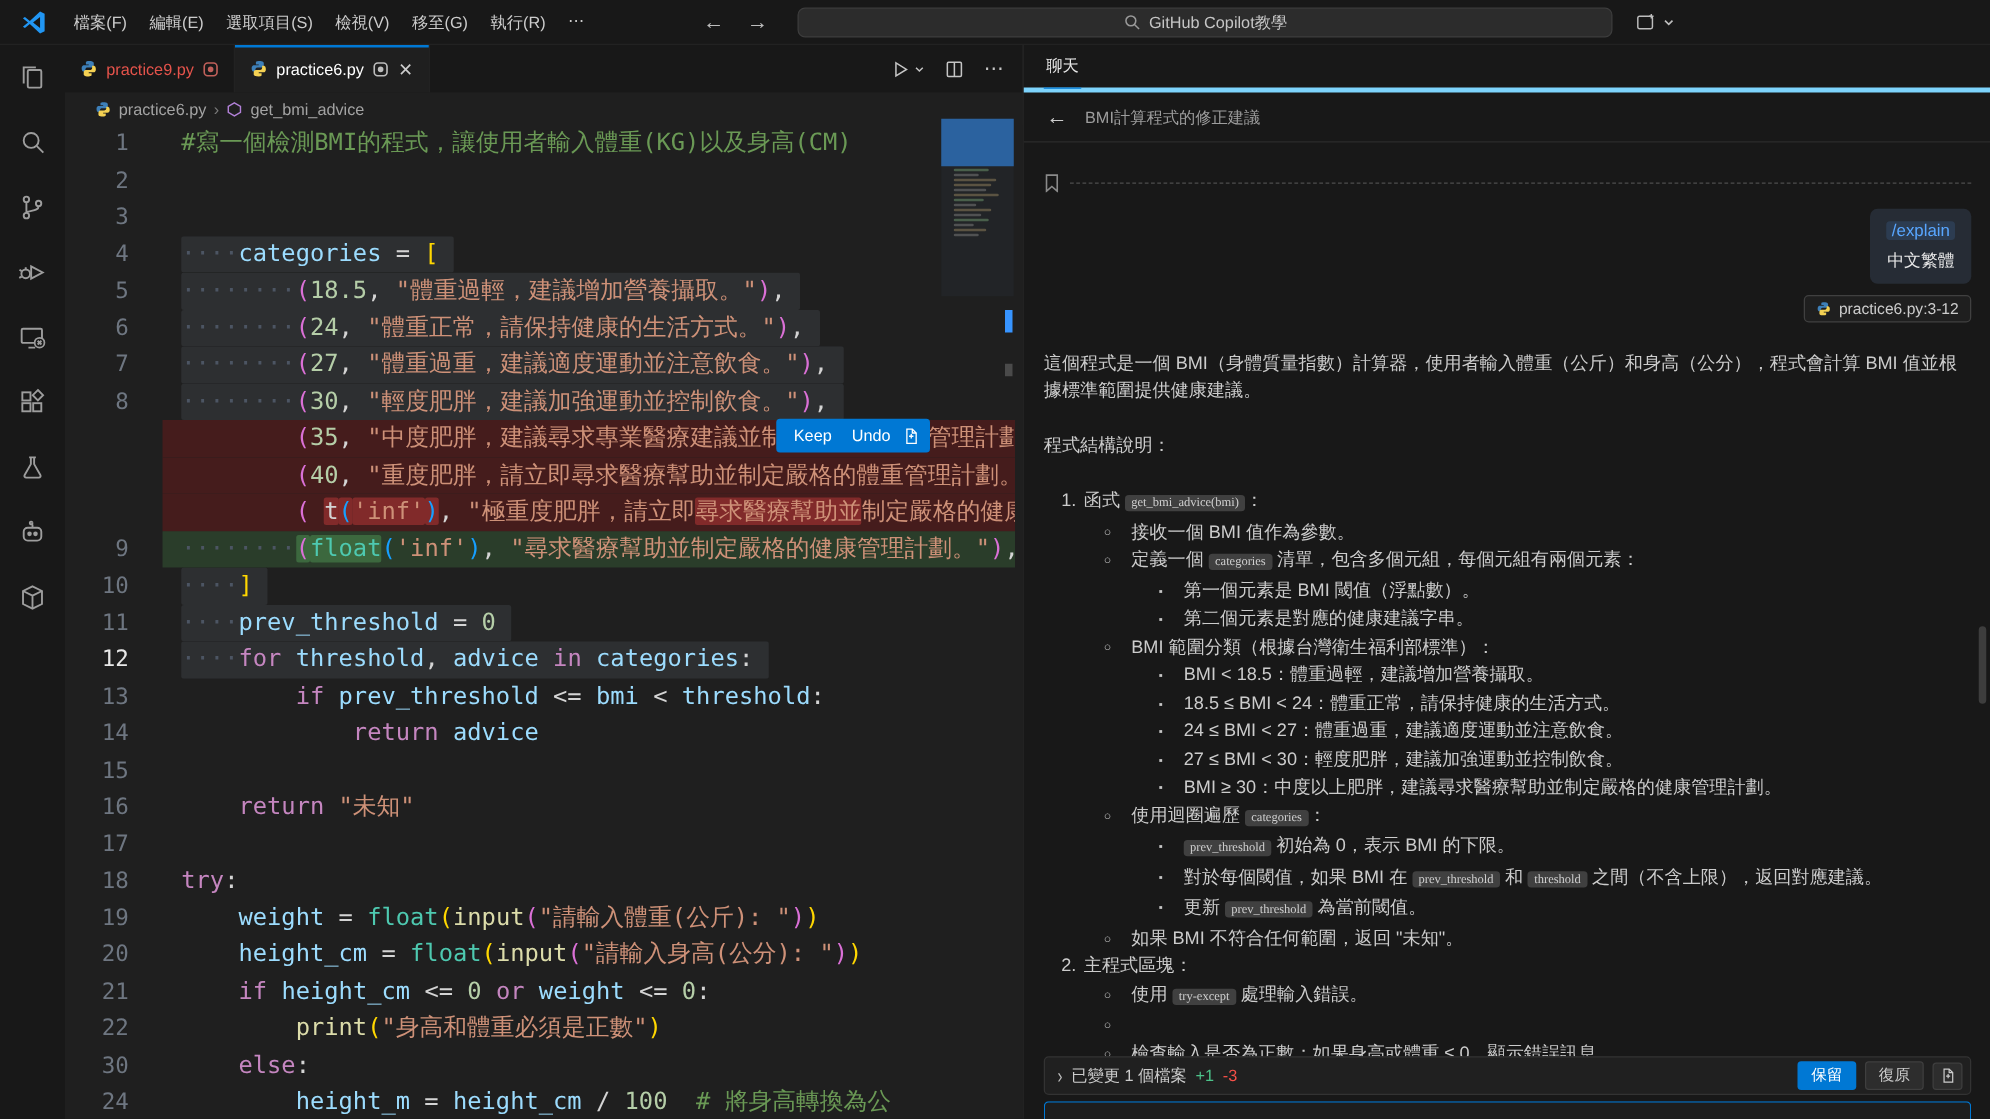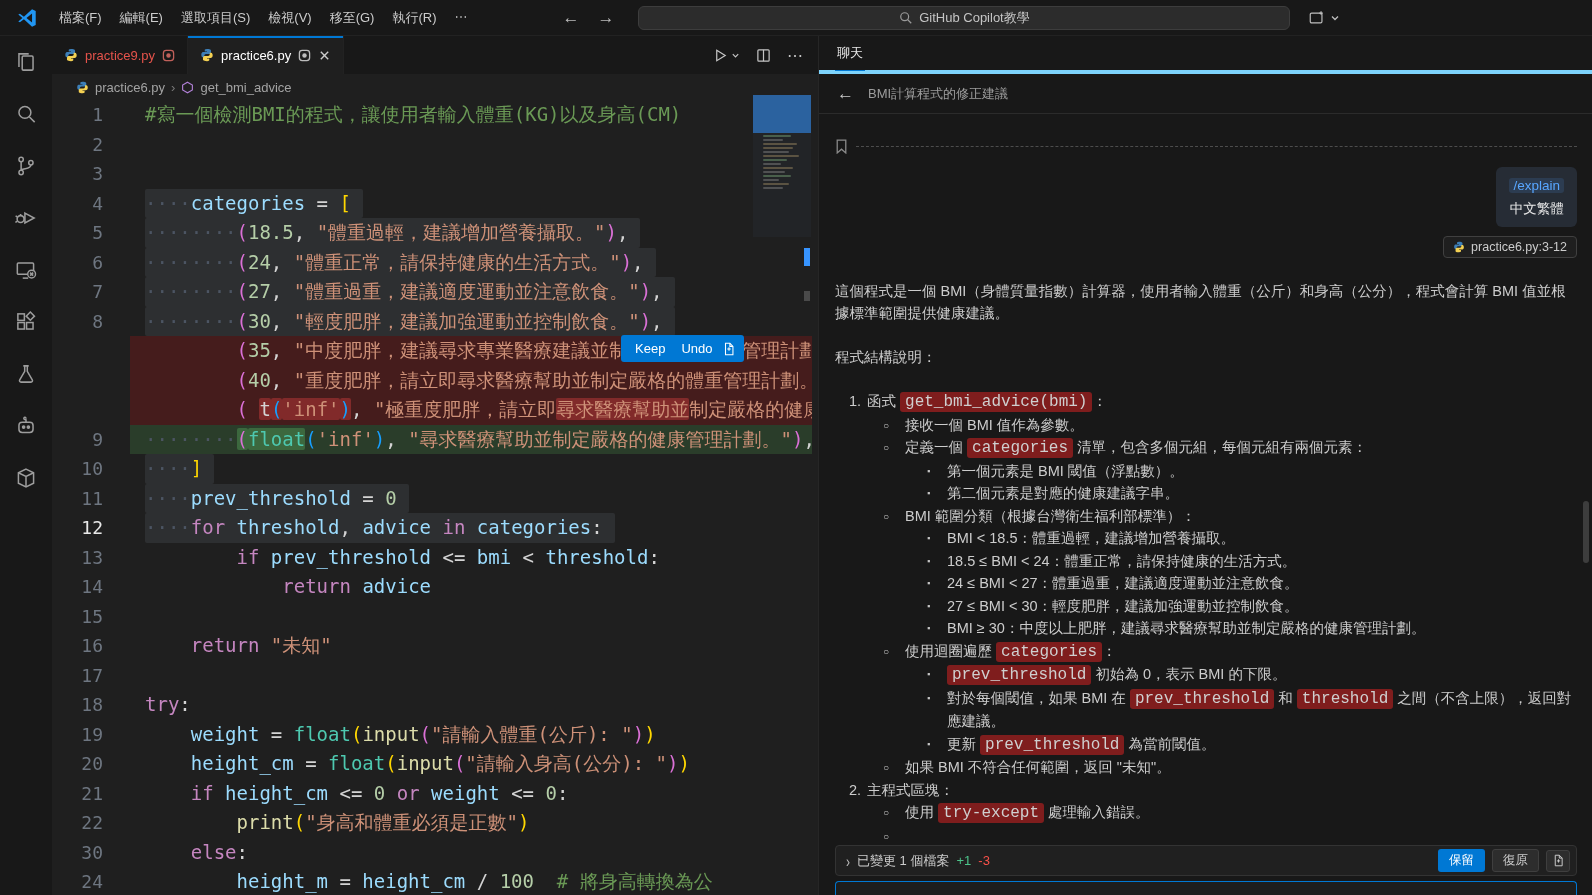--- a/index.html
+++ b/index.html
@@ -79,21 +79,21 @@
   .req-wrap { display:flex; flex-direction:column; align-items:flex-end; }
   .req-bubble { margin-top:13px; background:#262c35; border-radius:6px; padding:9px 13px; text-align:center; }
   .req-cmd { display:inline-block; color:#58a6ff; background:rgba(88,166,255,0.14); border-radius:3px;
     padding:0 4px; font-size:13.5px; }
   .req-lang { margin-top:6px; font-size:13.5px; color:#e8e8e8; }
   .attach-chip { margin-top:9px; display:inline-flex; align-items:center; gap:6px; border:1px solid #404040;
     background:#1f1f1f; border-radius:4px; padding:3px 9px; font-size:12.5px; color:#cccccc; }
 
   .response { margin-top:22px; font-size:14.5px; color:#cccccc; line-height:22px; }
   .response .para { margin-bottom:22px; }
-  .chip { font-family:Liberation Mono, monospace; font-size:16px; background:#7f1d1d; color:#cfcfcf;
+  .chip { font-family:Liberation Serif, serif; font-size:10px; background:#404040; color:#cfcfcf;
     border-radius:3px; padding:1px 5px; }
   .li { display:flex; line-height:22.5px; }
   .li .mk { flex-shrink:0; }
   .li.l1 { padding-left:14px; } .li.l1 .mk { width:18px; }
   .li.l2 { padding-left:48px; } .li.l2 .mk { width:22px; font-size:10px; transform:translateY(1px); color:#c5c5c5; }
   .li.l3 { padding-left:92px; } .li.l3 .mk { width:20px; font-size:9px; transform:translateY(0px); color:#c5c5c5; }
 
   .changes-bar { position:absolute; left:16px; top:809px; width:742px; height:31px; background:#202020;
     border:1px solid #333333; border-radius:4px; display:flex; align-items:center; gap:7px; padding:0 6px 0 10px; }
   .changes-bar .chev { color:#bdbdbd; font-size:12px; transform:scaleY(1.4); }

